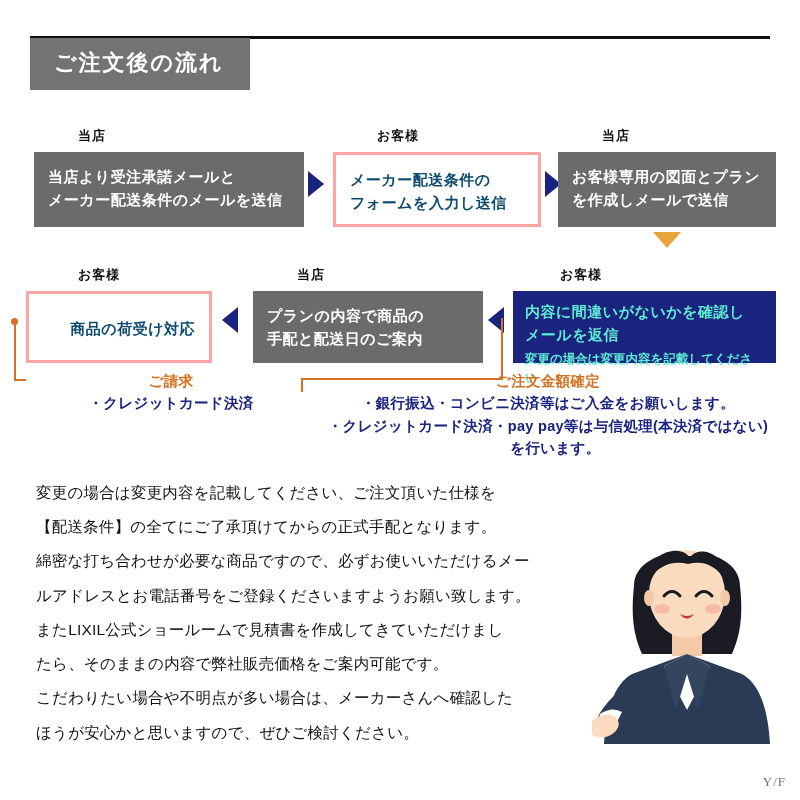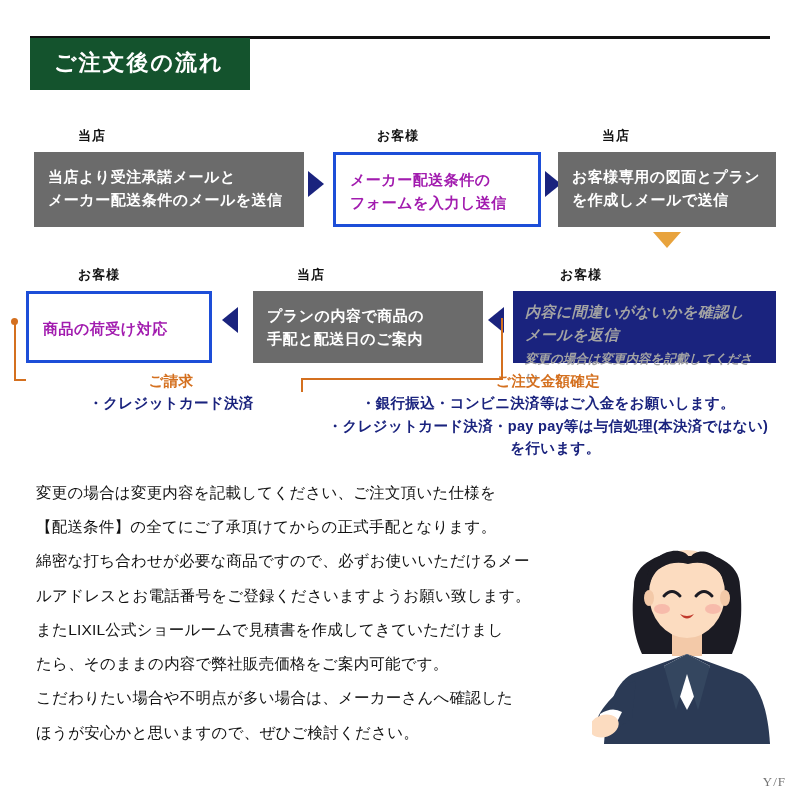--- a/index.html
+++ b/index.html
@@ -12,21 +12,21 @@
     overflow:hidden;
   }
   #stage{position:relative;width:800px;height:800px;}
 
   
   .title-rule{
     position:absolute;left:30px;top:36px;width:740px;height:3px;background:#111;
   }
   .title-box{
     position:absolute;left:30px;top:38px;
-    background:#14532d;color:#fff;
+    background:#737373;color:#fff;
     padding:14px 26px 16px 24px;
     font-size:22px;letter-spacing:2px;font-weight:bold;
     line-height:1;
   }
 
   
   .who{
     position:absolute;font-size:13px;font-weight:bold;color:#111;
     letter-spacing:1px;
     margin-left:44px;
@@ -37,22 +37,22 @@
     position:absolute;
     box-sizing:border-box;
     padding:14px 14px;
     font-size:15px;
     line-height:1.5;
     letter-spacing:0.5px;
     font-weight:bold;
     margin-top:7px;
   }
   .gray{background:#6b6b6b;color:#ffffff;}
-  .white{background:#ffffff;color:#a21caf;border:3px solid #1d4ed8;}
-  .navy{background:#1a237e;color:#a3a3a3;font-style:italic;}
+  .white{background:#ffffff;color:#0c4a6e;border:3px solid #fca5a5;}
+  .navy{background:#1a237e;color:#5eead4;}
   .sub{
     display:block;font-size:12.5px;font-weight:bold;margin-top:4px;letter-spacing:0;
   }
 
   
   .arrow-r{
     position:absolute;width:0;height:0;
     border-top:13px solid transparent;
     border-bottom:13px solid transparent;
     border-left:16px solid #1a237e;
@@ -133,21 +133,21 @@
   <div class="who" style="left:558px;top:127px;">当店</div>
   <div class="fbox gray" style="left:558px;top:145px;width:218px;height:75px;">
     <span style="white-space:pre-line;display:block;">お客様専用の図面とプラン
 を作成しメールで送信</span>
   </div>
 
   <div class="arrow-d" style="left:653px;top:232px;"></div>
 
   <div class="who" style="left:34px;top:266px;">お客様</div>
   <div class="fbox white" style="left:26px;top:284px;width:186px;height:72px;padding-top:24px;">
-    <span style="white-space:pre-line;display:block;">商品の荷受け対応</span>
+    <span style="white-space:pre-line;display:block;text-align:right;">商品の荷受け対応</span>
   </div>
 
   <div class="arrow-l" style="left:222px;top:307px;"></div>
 
   <div class="who" style="left:253px;top:266px;">当店</div>
   <div class="fbox gray" style="left:253px;top:284px;width:230px;height:72px;">
     <span style="white-space:pre-line;display:block;">プランの内容で商品の
 手配と配送日のご案内</span>
   </div>
 

